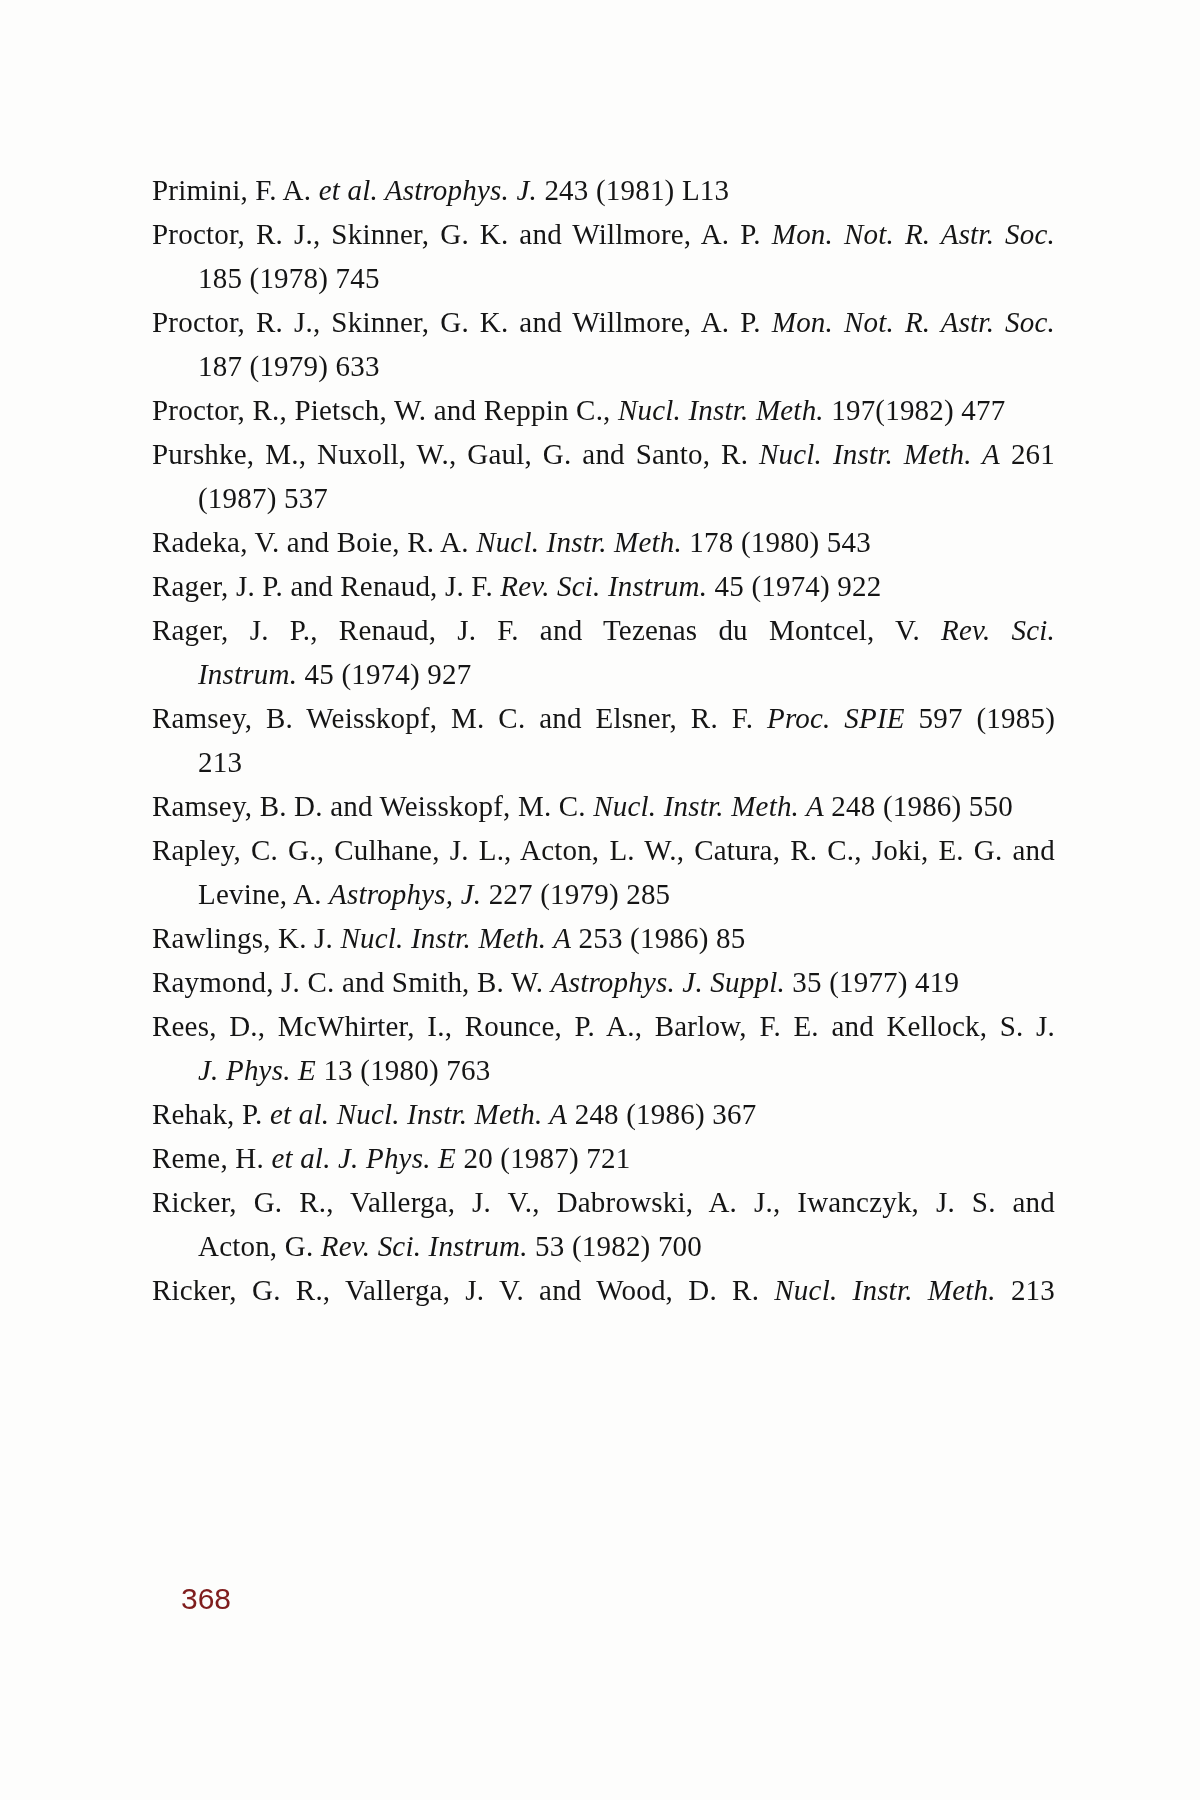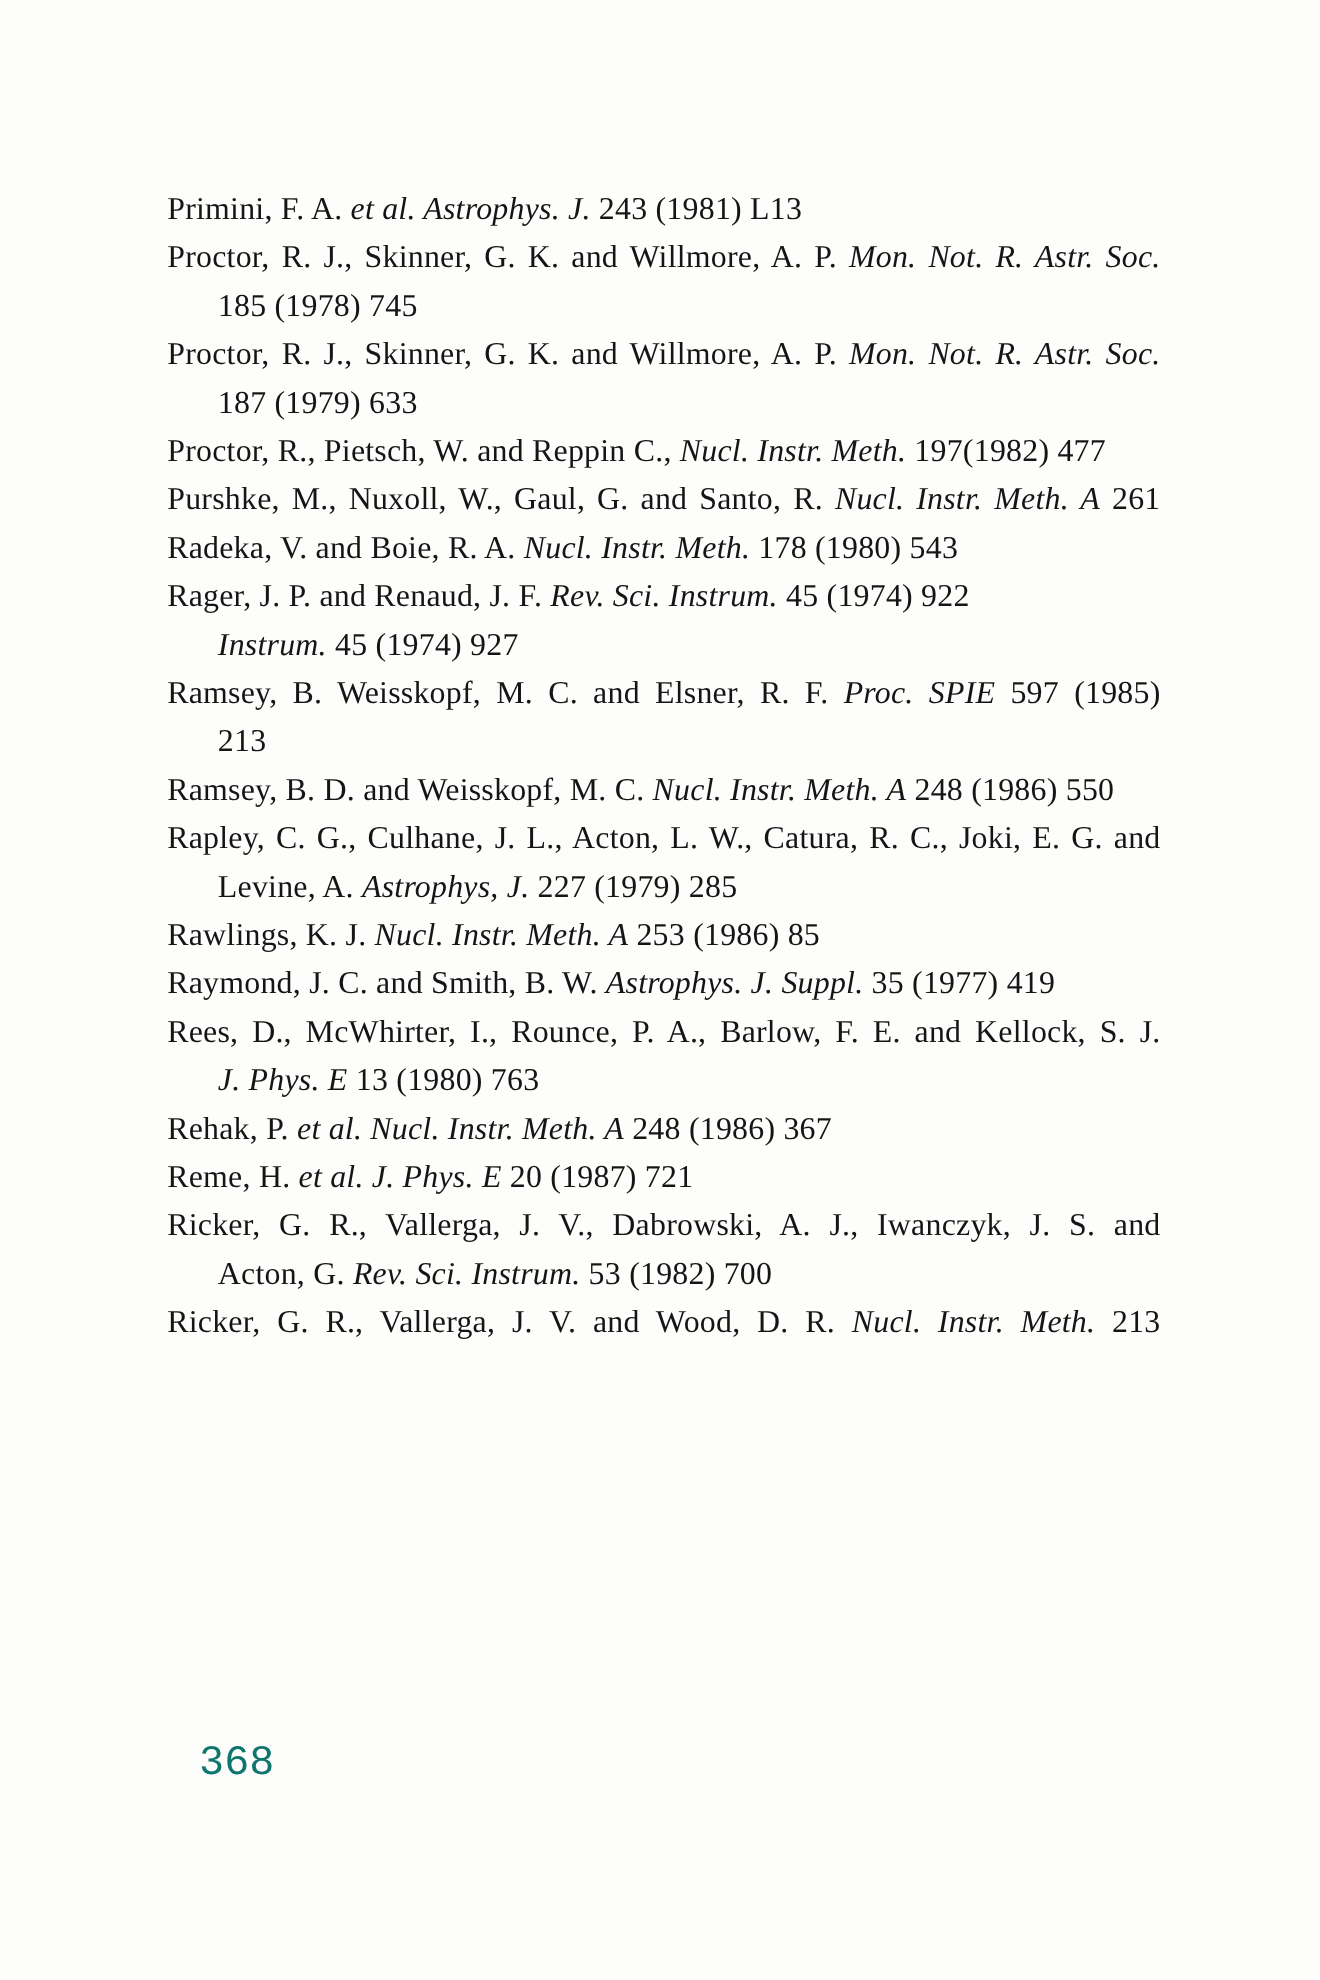--- a/index.html
+++ b/index.html
@@ -30,23 +30,23 @@
   .ref-line.cont { padding-left: 46px; }
   .ref-line.just {
     text-align: justify;
     text-align-last: justify;
   }
   .ref-line em { font-style: italic; }
   .pageno {
     position: absolute;
     left: 181px;
     top: 1582px;
-    font-family: Liberation Mono, monospace;
-    font-size: 38px;
-    color: #0f766e;
+    font-family: Liberation Sans, sans-serif;
+    font-size: 30px;
+    color: #7f1d1d;
   }
 </style>
 </head>
 <body>
 
 <div class="page">
   <div class="refs" id="refs">
       <div class="ref-entry">
         <div class="ref-line"><span>Primini, F. A. </span><em>et al. Astrophys. J.</em><span> 243 (1981) L13</span></div>
       </div>
@@ -56,28 +56,30 @@
       </div>
       <div class="ref-entry">
         <div class="ref-line just"><span>Proctor, R. J., Skinner, G. K. and Willmore, A. P. </span><em>Mon. Not. R. Astr. Soc.</em></div>
         <div class="ref-line cont"><span>187 (1979) 633</span></div>
       </div>
       <div class="ref-entry">
         <div class="ref-line"><span>Proctor, R., Pietsch, W. and Reppin C., </span><em>Nucl. Instr. Meth.</em><span> 197(1982) 477</span></div>
       </div>
       <div class="ref-entry">
         <div class="ref-line just"><span>Purshke, M., Nuxoll, W., Gaul, G. and Santo, R. </span><em>Nucl. Instr. Meth. A</em><span> 261</span></div>
+        <div class="ref-line cont"><span>(1987) 537</span></div>
       </div>
       <div class="ref-entry">
         <div class="ref-line"><span>Radeka, V. and Boie, R. A. </span><em>Nucl. Instr. Meth.</em><span> 178 (1980) 543</span></div>
       </div>
       <div class="ref-entry">
         <div class="ref-line"><span>Rager, J. P. and Renaud, J. F. </span><em>Rev. Sci. Instrum.</em><span> 45 (1974) 922</span></div>
       </div>
       <div class="ref-entry">
+        <div class="ref-line just"><span>Rager, J. P., Renaud, J. F. and Tezenas du Montcel, V. </span><em>Rev. Sci.</em></div>
         <div class="ref-line cont"><em>Instrum.</em><span> 45 (1974) 927</span></div>
       </div>
       <div class="ref-entry">
         <div class="ref-line just"><span>Ramsey, B. Weisskopf, M. C. and Elsner, R. F. </span><em>Proc. SPIE</em><span> 597 (1985)</span></div>
         <div class="ref-line cont"><span>213</span></div>
       </div>
       <div class="ref-entry">
         <div class="ref-line"><span>Ramsey, B. D. and Weisskopf, M. C. </span><em>Nucl. Instr. Meth. A</em><span> 248 (1986) 550</span></div>
       </div>
       <div class="ref-entry">

